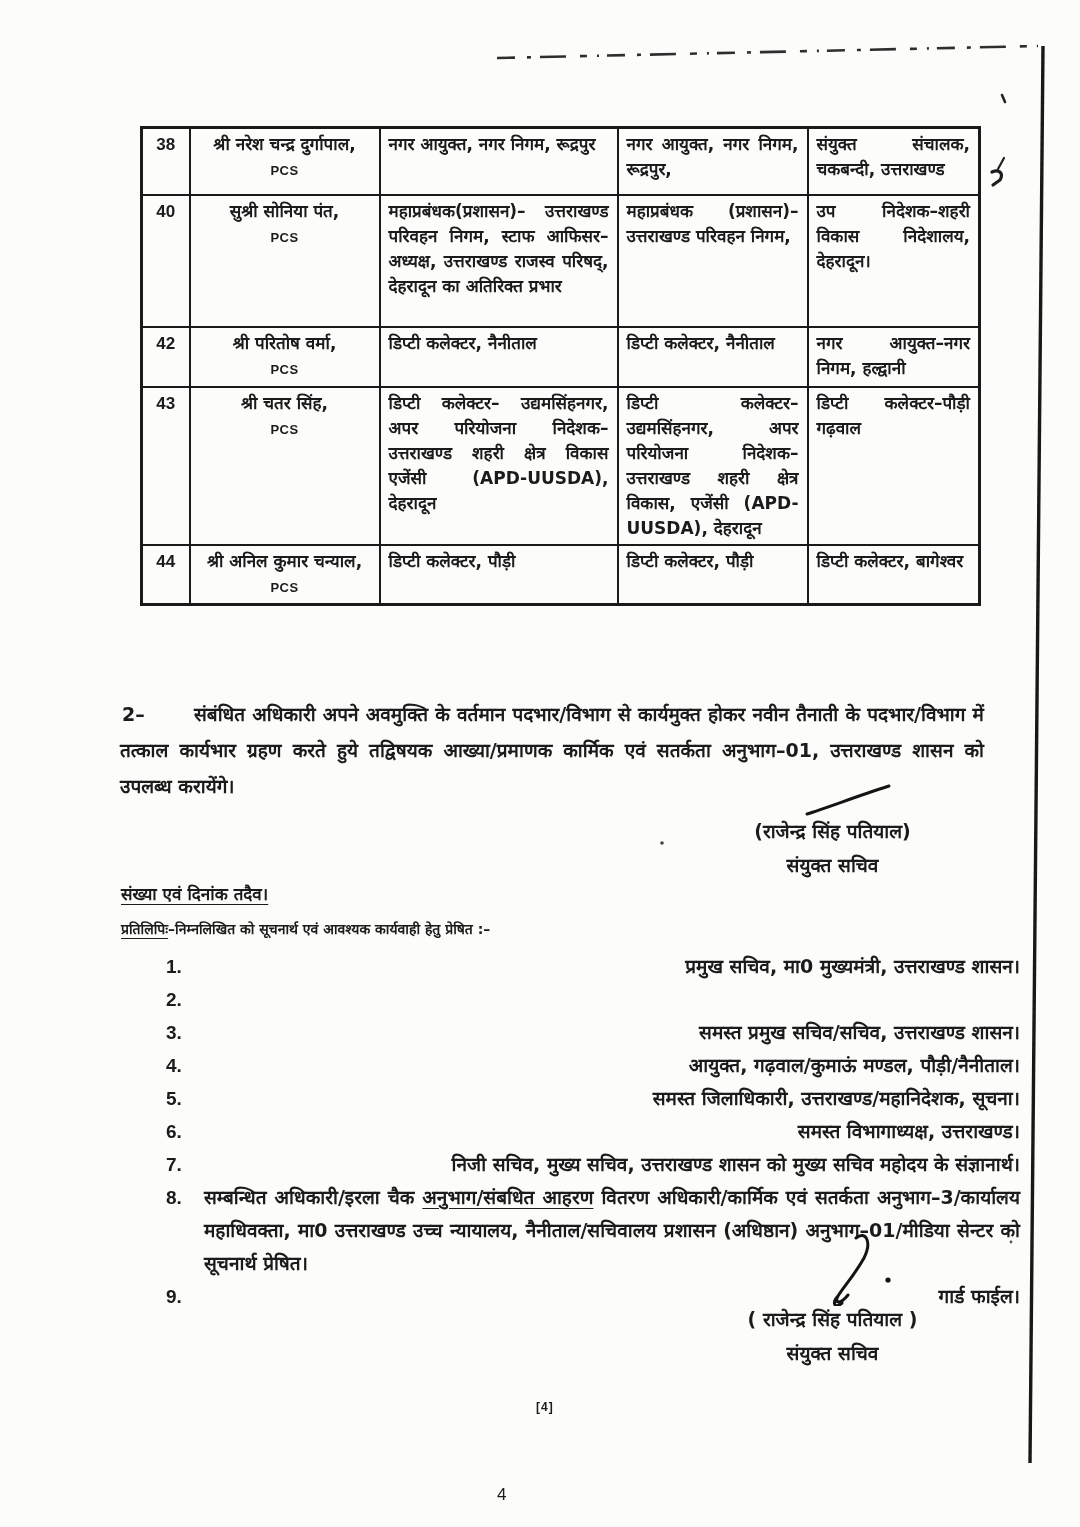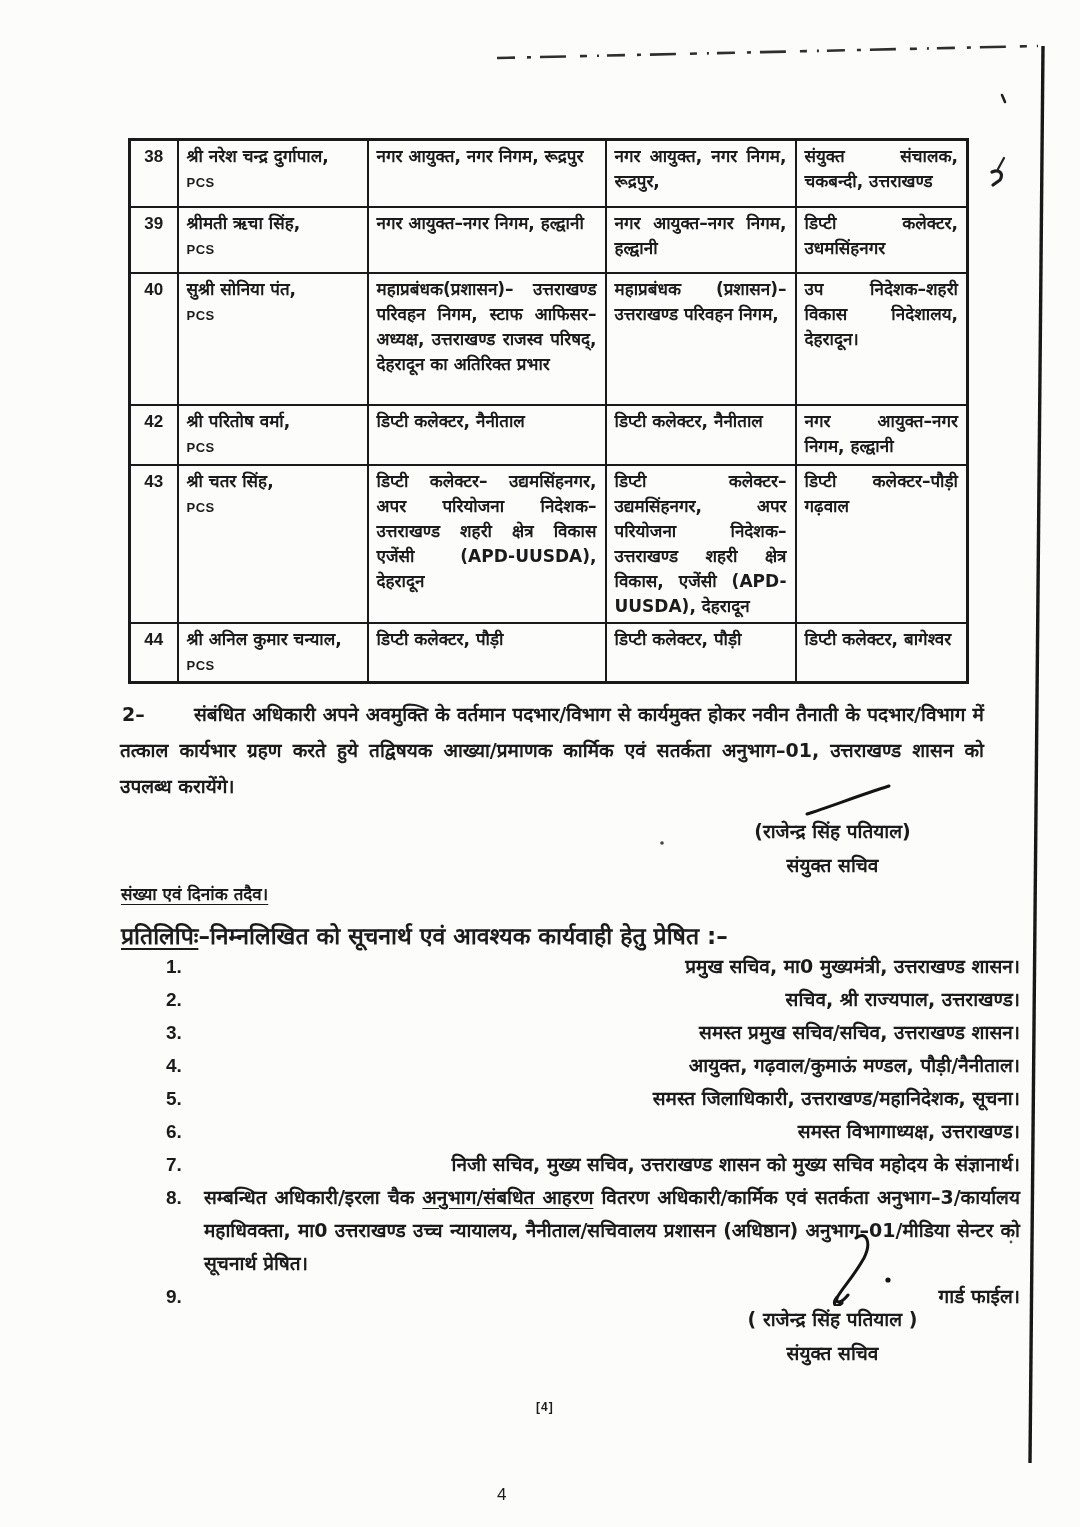--- a/index.html
+++ b/index.html
@@ -5,29 +5,29 @@
 <style>
   html,body{margin:0;padding:0;background:#e8e8e8;}
   .page{
     position:relative;width:1080px;height:1527px;margin:0 auto;
     background:#fcfcfa;color:#1b1b1b;overflow:hidden;
     font-family:"DejaVu Sans","Liberation Sans",sans-serif;
   }
   
   .artifacts{position:absolute;left:0;top:0;z-index:6;pointer-events:none;}
   
-  .table-wrap{position:absolute;left:128px;top:126px;width:840px;z-index:2;margin-top:12px;}
+  .table-wrap{position:absolute;left:140px;top:126px;width:840px;z-index:2;}
   table.gov{border-collapse:collapse;table-layout:fixed;width:838px;border:3px solid #1a1a1a;}
   table.gov td{
     border:2px solid #1a1a1a;vertical-align:top;padding:3px 8px;
     font-size:17px;line-height:25px;font-weight:600;word-break:break-word;
   }
   td.sno{text-align:center;font-family:"Liberation Sans","DejaVu Sans",sans-serif;
     font-size:15px;font-weight:700;padding-top:6px;}
-  td.name{text-align:left;padding:3px 4px;}
+  td.name{text-align:center;padding:3px 4px;}
   .pcs{display:block;font-size:13px;font-weight:700;letter-spacing:.5px;margin-top:1px;
     font-family:"Liberation Sans","DejaVu Sans",sans-serif;}
   td.j{text-align:justify;text-align-last:left;}
   
   .para2{position:absolute;left:120px;top:696px;width:864px;font-size:19px;line-height:36px;
     font-weight:600;z-index:2;}
   .para2 .pnum{position:absolute;left:2px;top:0;font-weight:700;}
   .para2 .ptext{display:block;text-indent:74px;text-align:justify;text-align-last:left;}
   
   .sig{position:absolute;text-align:center;font-size:19px;font-weight:600;z-index:2;}
@@ -35,21 +35,21 @@
   .sig1 .stroke{position:absolute;left:100px;top:2px;}
   .sig1 .sname{position:absolute;left:0;top:36px;width:255px;}
   .sig1 .stitle{position:absolute;left:0;top:70px;width:255px;}
   .sig2{left:700px;top:1232px;width:265px;}
   .sig2 .squiggle{position:absolute;left:122px;top:0;}
   .sig2 .sname{position:absolute;left:0;top:74px;width:265px;}
   .sig2 .stitle{position:absolute;left:0;top:108px;width:265px;}
   
   .ref-heading{position:absolute;left:121px;top:882px;font-size:17px;font-weight:700;
     text-decoration:underline;text-underline-offset:4px;z-index:2;}
-  .copy-line{position:absolute;left:121px;top:919px;font-size:23px;font-weight:600;z-index:2;}
+  .copy-line{position:absolute;left:121px;top:919px;font-size:14px;font-weight:600;z-index:2;}
   .copy-line .lbl{font-weight:700;text-decoration:underline;text-underline-offset:4px;}
   .copies{position:absolute;left:120px;top:950px;width:912px;z-index:2;font-size:19px;
     line-height:33px;font-weight:600;}
   .citem{display:flex;align-items:flex-start;}
   .cnum{flex:none;width:32px;margin-left:46px;font-weight:700;
     font-family:"Liberation Sans","DejaVu Sans",sans-serif;}
   .ctxt{margin-left:6px;width:816px;text-align:right;}
   .citem.wrap .ctxt{text-align:justify;text-align-last:left;}
   .ctxt u{text-underline-offset:4px;margin-top:38px;}
   
@@ -83,27 +83,20 @@
         <col style="width:190px">
           <col style="width:172px">
       </colgroup>
       <tbody>
         <tr>
           <td class="sno" style="height:59px">38</td>
           <td class="name"><span>श्री नरेश चन्द्र दुर्गापाल,</span><span class="pcs">PCS</span></td>
           <td>नगर आयुक्त, नगर निगम, रूद्रपुर</td>
           <td class="j">नगर आयुक्त, नगर निगम, रूद्रपुर,</td>
           <td class="j">संयुक्त संचालक, चकबन्दी, उत्तराखण्ड</td>
-        </tr>
-        <tr>
-          <td class="sno" style="height:58px">39</td>
-          <td class="name"><span>श्रीमती ऋचा सिंह,</span><span class="pcs">PCS</span></td>
-          <td class="j">नगर आयुक्त–नगर निगम, हल्द्वानी</td>
-          <td class="j">नगर आयुक्त–नगर निगम, हल्द्वानी</td>
-          <td class="j">डिप्टी कलेक्टर, उधमसिंहनगर</td>
         </tr>
         <tr>
           <td class="sno" style="height:124px">40</td>
           <td class="name"><span>सुश्री सोनिया पंत,</span><span class="pcs">PCS</span></td>
           <td class="j">महाप्रबंधक(प्रशासन)– उत्तराखण्ड परिवहन निगम, स्टाफ आफिसर–अध्यक्ष, उत्तराखण्ड राजस्व परिषद्, देहरादून का अतिरिक्त प्रभार</td>
           <td class="j">महाप्रबंधक (प्रशासन)– उत्तराखण्ड परिवहन निगम,</td>
           <td class="j">उप निदेशक–शहरी विकास निदेशालय, देहरादून।</td>
         </tr>
         <tr>
           <td class="sno" style="height:52px">42</td>
@@ -149,21 +142,20 @@
     <span class="lbl">प्रतिलिपिः</span><span>–निम्नलिखित को सूचनार्थ एवं आवश्यक कार्यवाही हेतु प्रेषित :–</span>
   </div>
 
   <div class="copies">
     <div class="citem">
       <span class="cnum">1.</span>
       <span class="ctxt">प्रमुख सचिव, मा0 मुख्यमंत्री, उत्तराखण्ड शासन।</span>
     </div>
     <div class="citem">
       <span class="cnum">2.</span>
-      <span class="ctxt">सचिव, श्री राज्यपाल, उत्तराखण्ड।</span>
     </div>
     <div class="citem">
       <span class="cnum">3.</span>
       <span class="ctxt">समस्त प्रमुख सचिव/सचिव, उत्तराखण्ड शासन।</span>
     </div>
     <div class="citem">
       <span class="cnum">4.</span>
       <span class="ctxt">आयुक्त, गढ़वाल/कुमाऊं मण्डल, पौड़ी/नैनीताल।</span>
     </div>
     <div class="citem">

